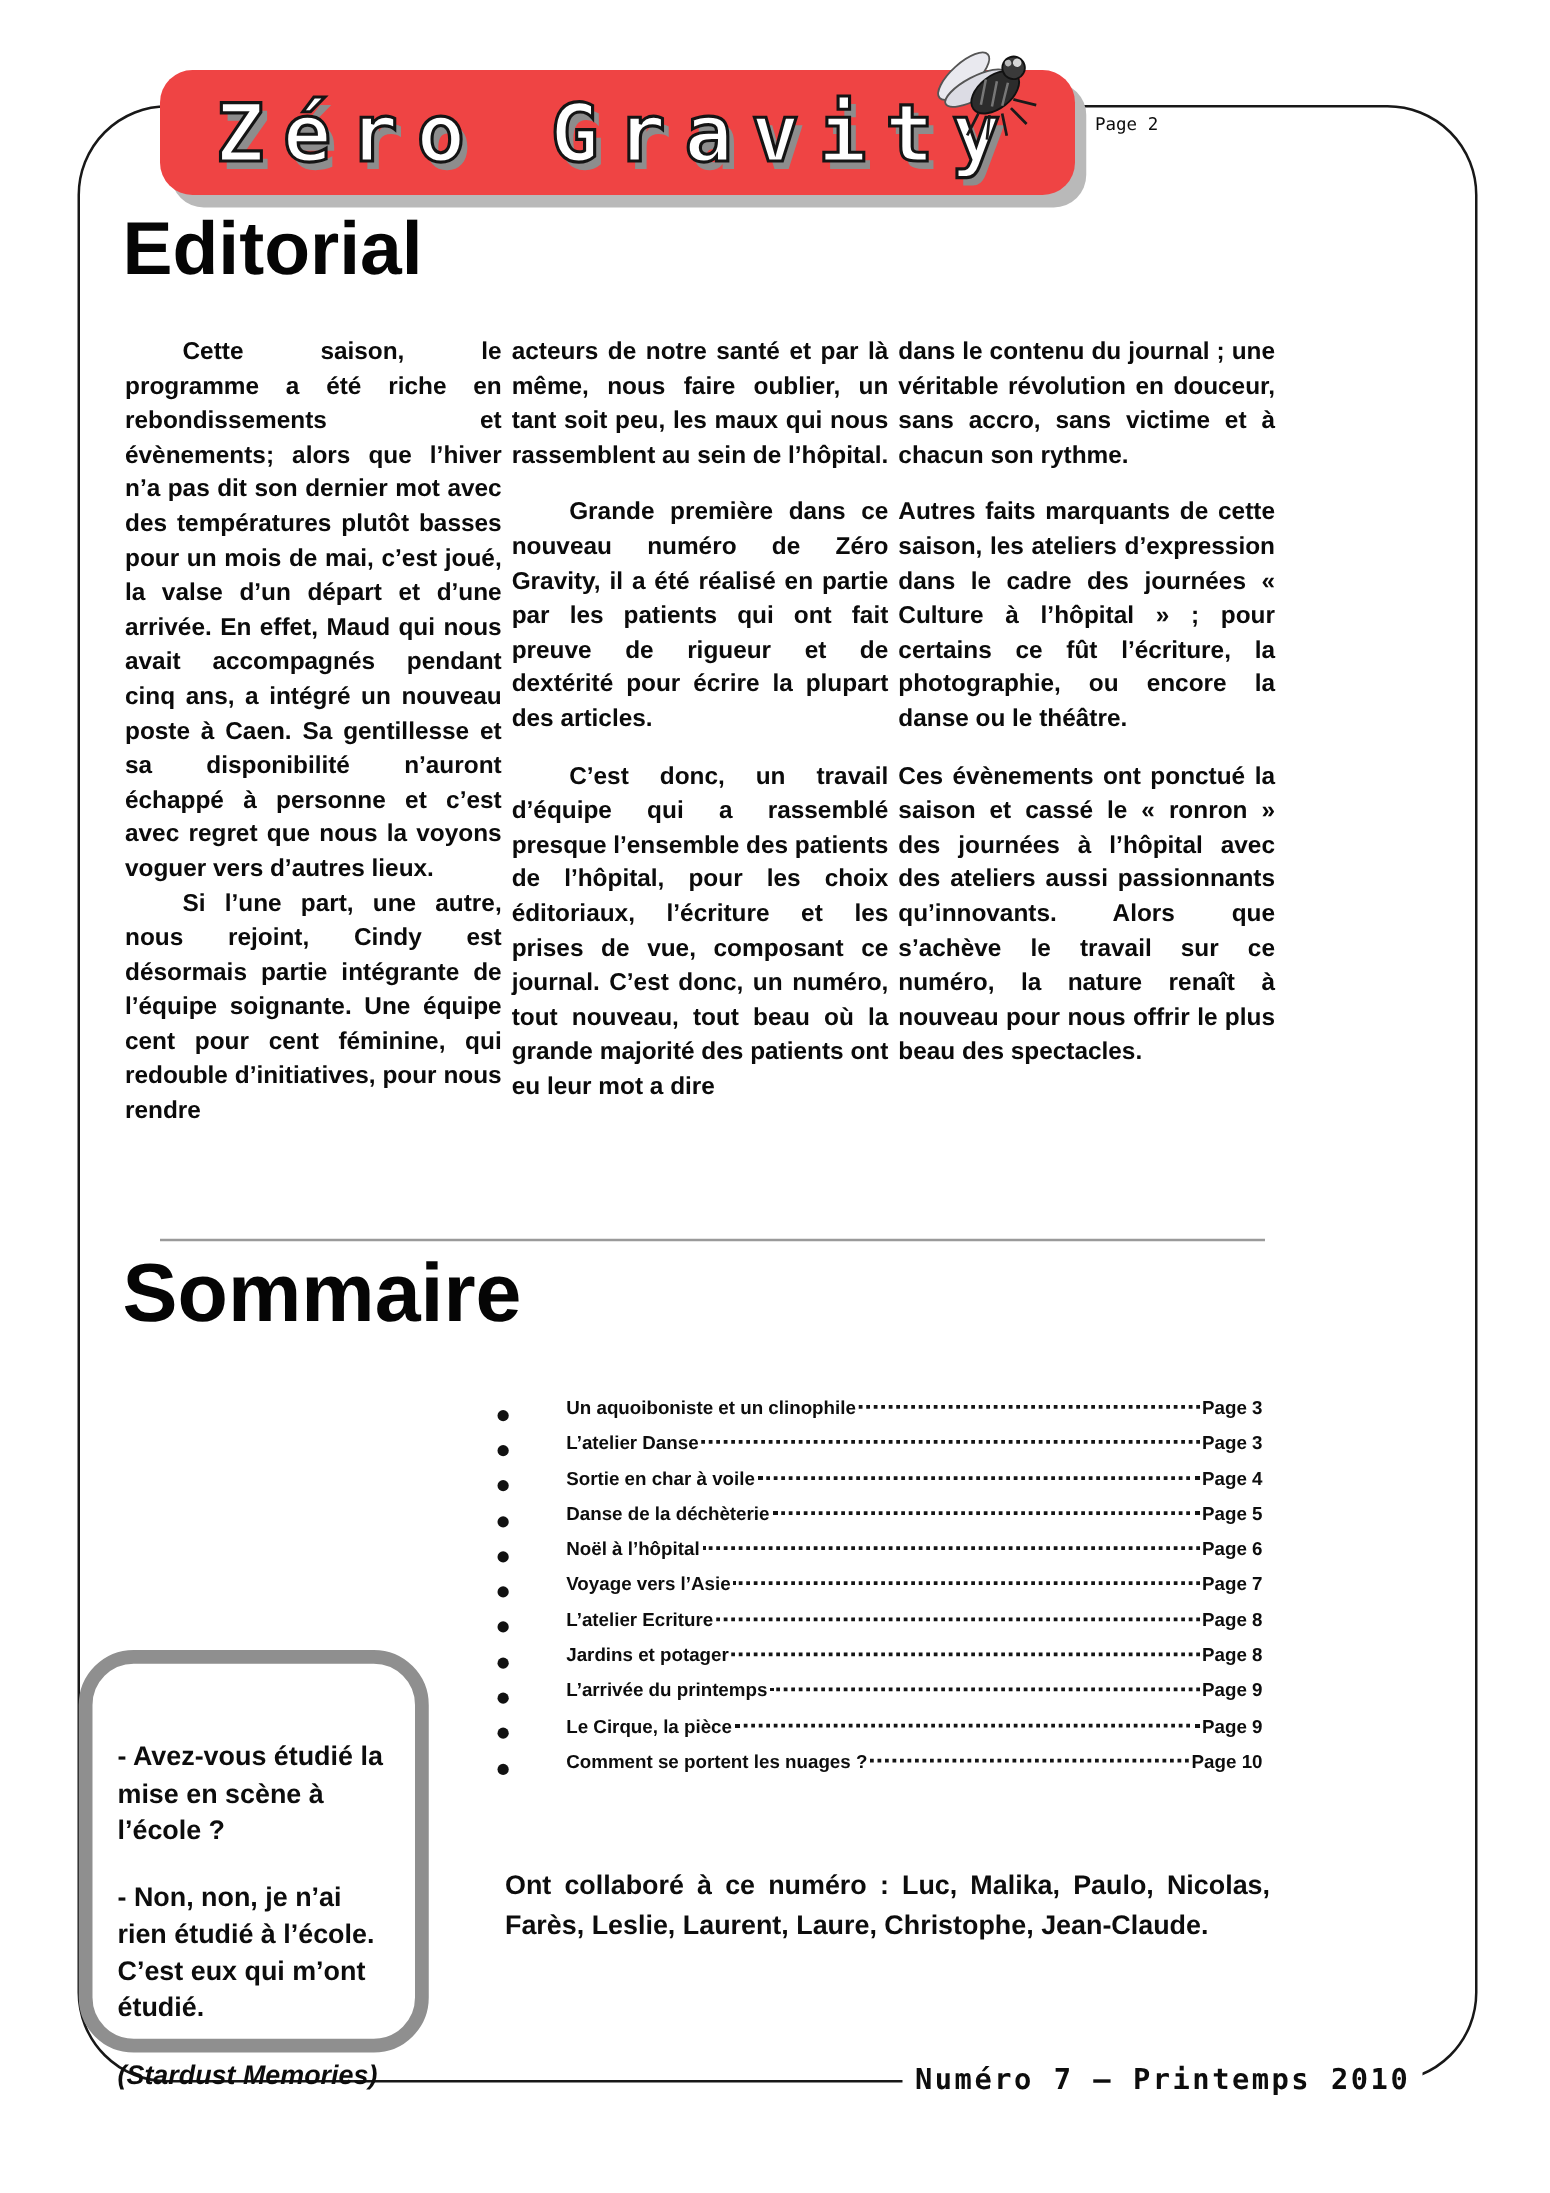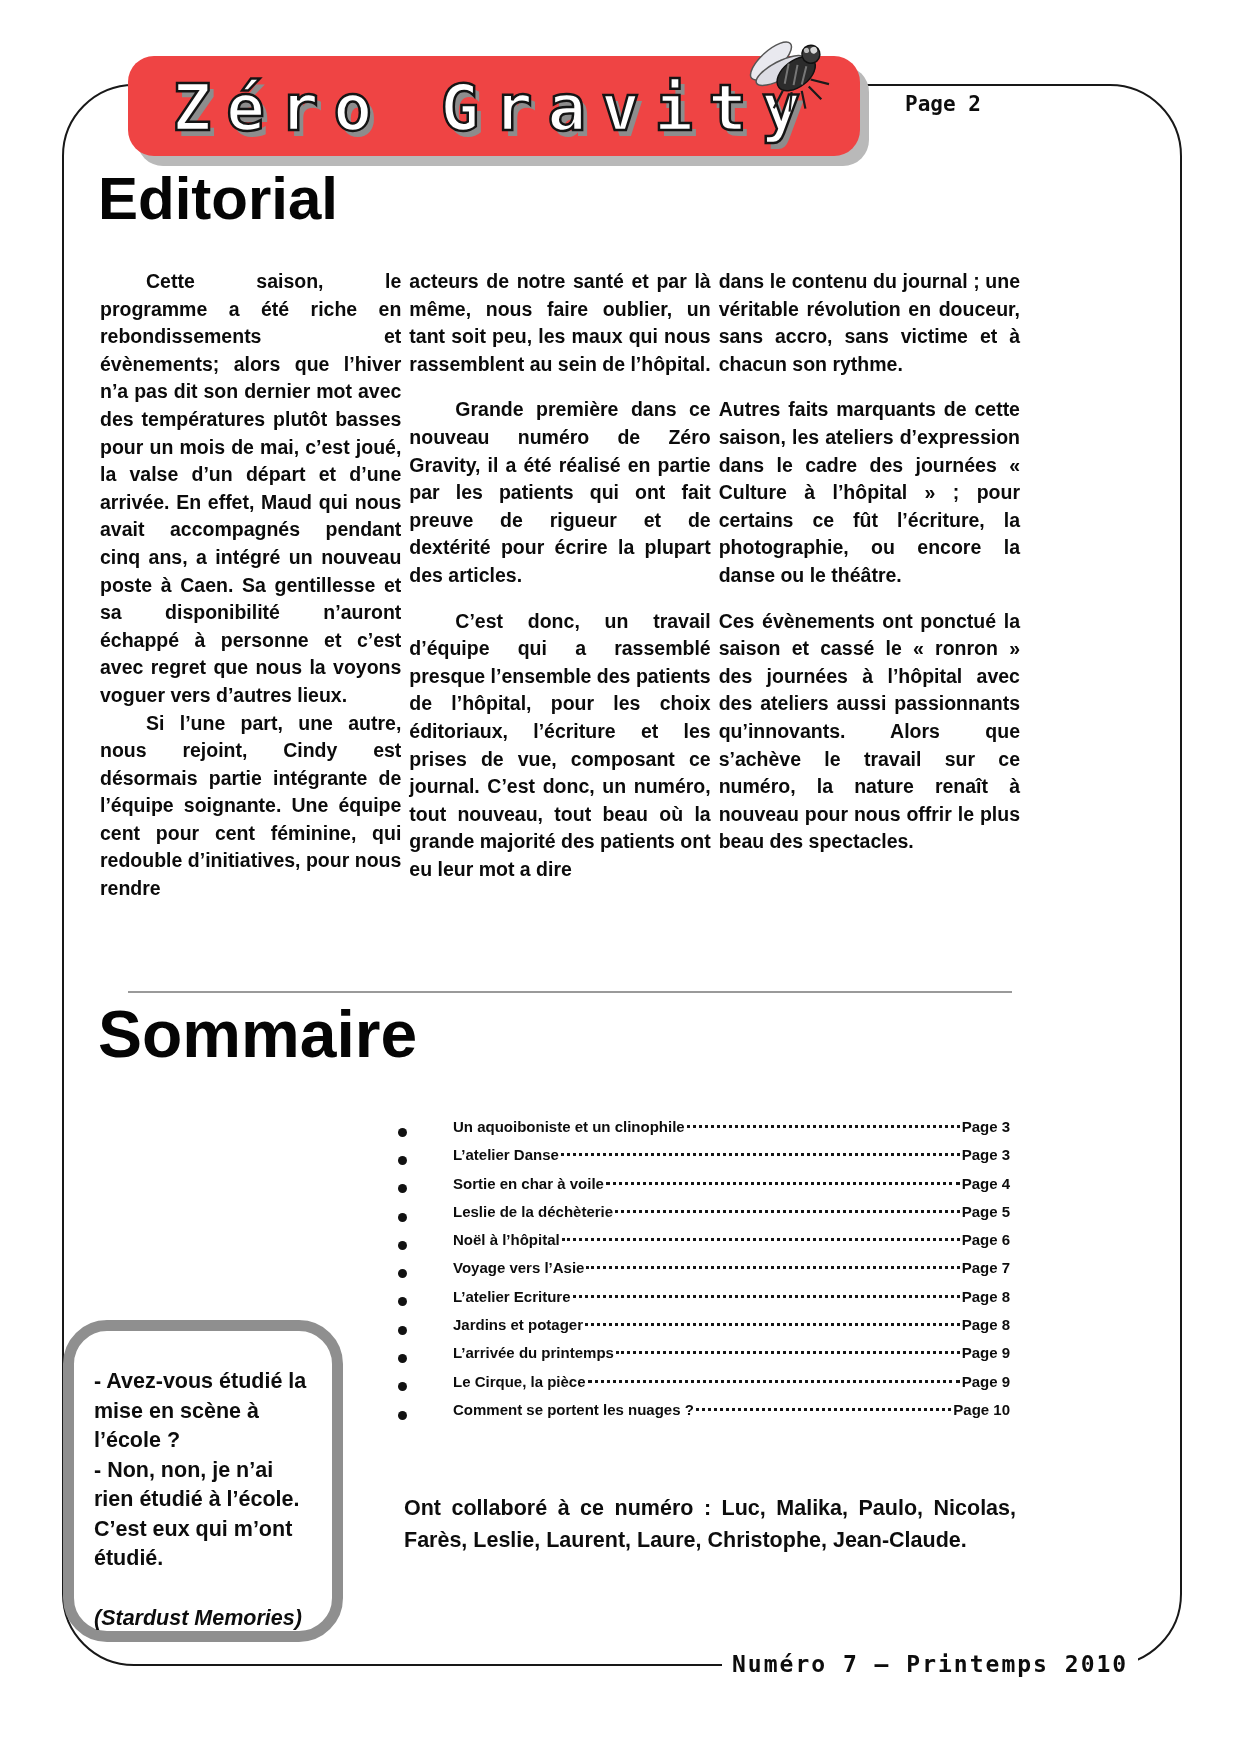--- a/index.html
+++ b/index.html
@@ -20,22 +20,22 @@
     display:flex; align-items:center; justify-content:center;
   }
   .header-title {
     font-family:"DejaVu Sans Mono", monospace; font-weight:bold;
     font-size:64px; letter-spacing:15px; color:#ffffff;
     -webkit-text-stroke:2.5px #141414;
     text-shadow:5px 6px 0 #8d8d8d;
     white-space:nowrap; transform:translateY(2px);
   }
   .page-num {
-    position:absolute; left:905px; top:92px; z-index:2;
-    font-family:"DejaVu Sans Mono", monospace; font-weight:bold; font-size:21px;
+    position:absolute; left:876px; top:92px; z-index:2;
+    font-family:"DejaVu Sans Mono", monospace; font-weight:normal; font-size:14px;
   }
   .fly { position:absolute; left:736px; top:18px; width:104px; height:100px; z-index:4; }
   
   .editorial-title {
     position:absolute; left:98px; top:164px; z-index:2;
     font-size:60px; font-weight:800; letter-spacing:0px; color:#050505;
   }
   .columns {
     position:absolute; left:100px; top:268px; width:920px; z-index:2;
     display:flex; gap:8px;
@@ -67,21 +67,21 @@
   .collab {
     position:absolute; left:404px; top:1492px; width:612px; z-index:2;
     font-weight:bold; font-size:21.5px; line-height:32px; text-align:justify;
   }
   
   .quote-box {
     position:absolute; left:63px; top:1320px; width:280px; height:322px;
     background:#ffffff; border:11px solid #8f8f8f; border-radius:44px;
     z-index:3; padding:36px 16px 0 20px;
   }
-  .quote-box p { font-weight:bold; font-size:21.5px; line-height:29.5px; }
+  .quote-box p { font-weight:bold; font-size:21.5px; line-height:29.5px;margin-top:24px; }
   .quote-attrib { font-style:italic; margin-top:30px; }
   
   .footer-label {
     position:absolute; left:722px; top:1651px; z-index:2;
     background:#ffffff; padding:0 10px;
     font-family:"DejaVu Sans Mono", monospace; font-weight:bold;
     font-size:23px; letter-spacing:2px; white-space:nowrap;
   }
 </style>
 </head>
@@ -147,21 +147,21 @@
       <span class="toc-page">Page 3</span>
     </li>
     <li class="toc-item">
       <span class="bullet"></span>
       <span class="toc-label">Sortie en char à voile</span>
       <span class="leader"></span>
       <span class="toc-page">Page 4</span>
     </li>
     <li class="toc-item">
       <span class="bullet"></span>
-      <span class="toc-label">Leslie de la déchèterie</span>
+      <span class="toc-label">Danse de la déchèterie</span>
       <span class="leader"></span>
       <span class="toc-page">Page 5</span>
     </li>
     <li class="toc-item">
       <span class="bullet"></span>
       <span class="toc-label">Noël à l’hôpital</span>
       <span class="leader"></span>
       <span class="toc-page">Page 6</span>
     </li>
     <li class="toc-item">

